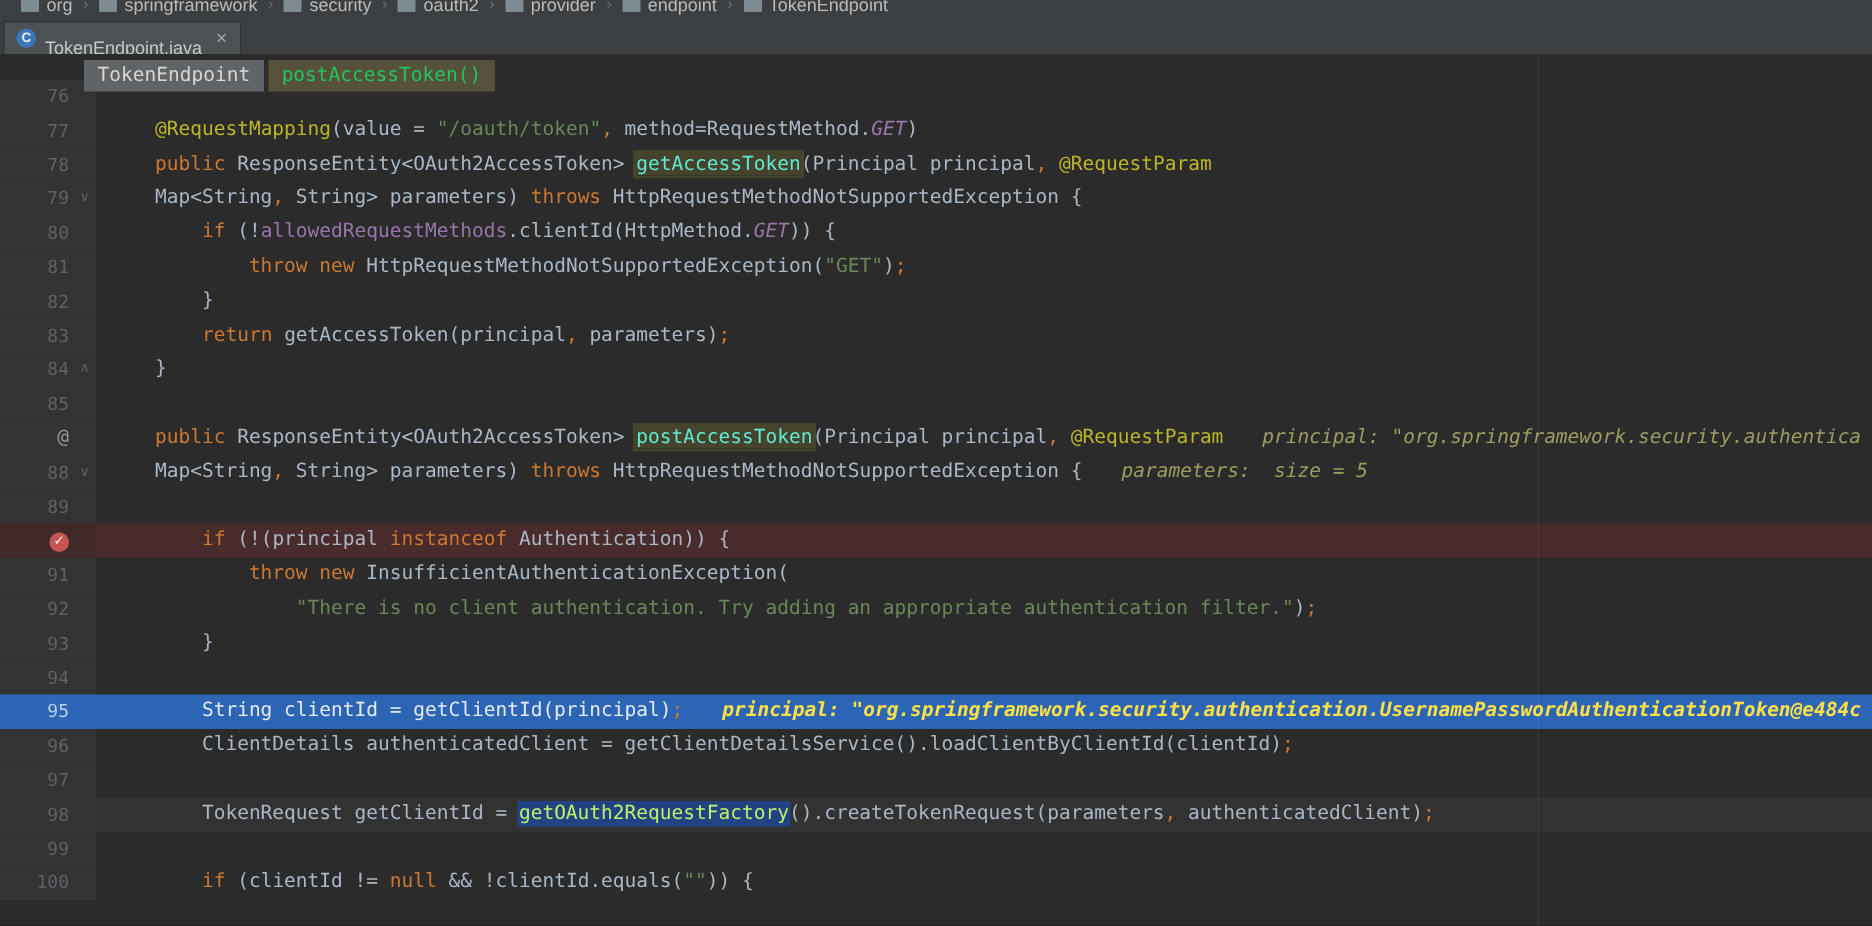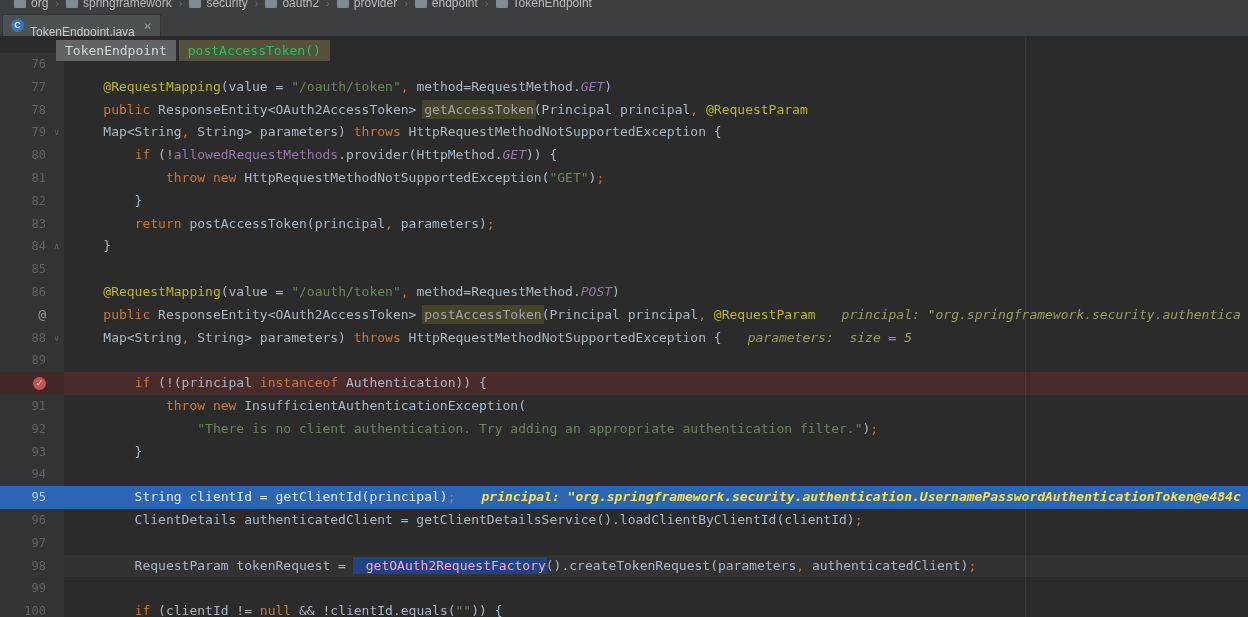--- a/index.html
+++ b/index.html
@@ -42,22 +42,22 @@
   .bg-caret .code{background:#323232;}
 
   
   .pln{color:#A9B7C6;}
   .kw{color:#CC7832;}
   .pun{color:#CC7832;}
   .ann{color:#BBB529;}
   .str{color:#6A8759;}
   .cst{color:#9876AA;font-style:italic;}
   .fld{color:#9876AA;}
-  .mdecl{color:#a3a3a3;background:#46432D;box-shadow:0 0 0 2px #46432D;}
-  .sel{background:#214283;box-shadow:0 0 0 1px #214283;color:#f9a8d4;padding-left:12px;}
+  .mdecl{color:#5eead4;background:#46432D;box-shadow:0 0 0 2px #46432D;}
+  .sel{background:#214283;box-shadow:0 0 0 1px #214283;color:#bef264;}
   .hint{font-style:italic;color:#9D9C61;margin-left:26px;}
   .hint.exec{color:#fde047;font-weight:bold;}
 
   
   .bp{display:inline-block;width:13px;height:13px;border-radius:50%;background:#C75450;color:#F2F2F2;
       font-size:9px;line-height:13px;text-align:center;vertical-align:middle;font-family:"DejaVu Sans",sans-serif;}
   .atg{color:#999999;font-size:13px;}
 
   
   .navchips{position:absolute;top:4px;left:56px;display:flex;gap:3px;z-index:5;}
@@ -146,66 +146,59 @@
             <span class="lnum">79</span>
             <span class="fold">∨</span>
           </div>
           <div class="code"><span class="pln">    Map&lt;String</span><span class="pun">,</span><span class="pln"> String&gt; parameters) </span><span class="kw">throws</span><span class="pln"> HttpRequestMethodNotSupportedException {</span></div>
         </div>
         <div class="row">
           <div class="gut">
             <span class="lnum">80</span>
             <span class="fold"></span>
           </div>
-          <div class="code"><span class="pln">        </span><span class="kw">if</span><span class="pln"> (!</span><span class="fld">allowedRequestMethods</span><span class="pln">.provider(HttpMethod.</span><span class="cst">GET</span><span class="pln">)) {</span></div>
+          <div class="code"><span class="pln">        </span><span class="kw">if</span><span class="pln"> (!</span><span class="fld">allowedRequestMethods</span><span class="pln">.clientId(HttpMethod.</span><span class="cst">GET</span><span class="pln">)) {</span></div>
         </div>
         <div class="row">
           <div class="gut">
             <span class="lnum">81</span>
             <span class="fold"></span>
           </div>
           <div class="code"><span class="pln">            </span><span class="kw">throw</span><span class="pln"> </span><span class="kw">new</span><span class="pln"> HttpRequestMethodNotSupportedException(</span><span class="str">"GET"</span><span class="pln">)</span><span class="pun">;</span></div>
         </div>
         <div class="row">
           <div class="gut">
             <span class="lnum">82</span>
             <span class="fold"></span>
           </div>
           <div class="code"><span class="pln">        }</span></div>
         </div>
         <div class="row">
           <div class="gut">
             <span class="lnum">83</span>
             <span class="fold"></span>
           </div>
-          <div class="code"><span class="pln">        </span><span class="kw">return</span><span class="pln"> postAccessToken(principal</span><span class="pun">,</span><span class="pln"> parameters)</span><span class="pun">;</span></div>
+          <div class="code"><span class="pln">        </span><span class="kw">return</span><span class="pln"> getAccessToken(principal</span><span class="pun">,</span><span class="pln"> parameters)</span><span class="pun">;</span></div>
         </div>
         <div class="row">
           <div class="gut">
             <span class="lnum">84</span>
             <span class="fold">∧</span>
           </div>
           <div class="code"><span class="pln">    }</span></div>
         </div>
         <div class="row">
           <div class="gut">
             <span class="lnum">85</span>
             <span class="fold"></span>
           </div>
           <div class="code"></div>
         </div>
         <div class="row">
           <div class="gut">
-            <span class="lnum">86</span>
-            <span class="fold"></span>
-          </div>
-          <div class="code"><span class="pln">    </span><span class="ann">@RequestMapping</span><span class="pln">(value = </span><span class="str">"/oauth/token"</span><span class="pun">,</span><span class="pln"> method=RequestMethod.</span><span class="cst">POST</span><span class="pln">)</span></div>
-        </div>
-        <div class="row">
-          <div class="gut">
             <span class="lnum"><span class="atg">@</span></span>
             <span class="fold"></span>
           </div>
           <div class="code"><span class="pln">    </span><span class="kw">public</span><span class="pln"> ResponseEntity&lt;OAuth2AccessToken&gt; </span><span class="mdecl">postAccessToken</span><span class="pln">(Principal principal</span><span class="pun">,</span><span class="pln"> </span><span class="ann">@RequestParam</span><span class="hint ">principal: "org.springframework.security.authentica</span></div>
         </div>
         <div class="row">
           <div class="gut">
             <span class="lnum">88</span>
             <span class="fold">∨</span>
           </div>
@@ -272,21 +265,21 @@
             <span class="lnum">97</span>
             <span class="fold"></span>
           </div>
           <div class="code"></div>
         </div>
         <div class="row bg-caret">
           <div class="gut">
             <span class="lnum">98</span>
             <span class="fold"></span>
           </div>
-          <div class="code"><span class="pln">        RequestParam tokenRequest = </span><span class="sel">getOAuth2RequestFactory</span><span class="pln">().createTokenRequest(parameters</span><span class="pun">,</span><span class="pln"> authenticatedClient)</span><span class="pun">;</span></div>
+          <div class="code"><span class="pln">        TokenRequest getClientId = </span><span class="sel">getOAuth2RequestFactory</span><span class="pln">().createTokenRequest(parameters</span><span class="pun">,</span><span class="pln"> authenticatedClient)</span><span class="pun">;</span></div>
         </div>
         <div class="row">
           <div class="gut">
             <span class="lnum">99</span>
             <span class="fold"></span>
           </div>
           <div class="code"></div>
         </div>
         <div class="row">
           <div class="gut">

